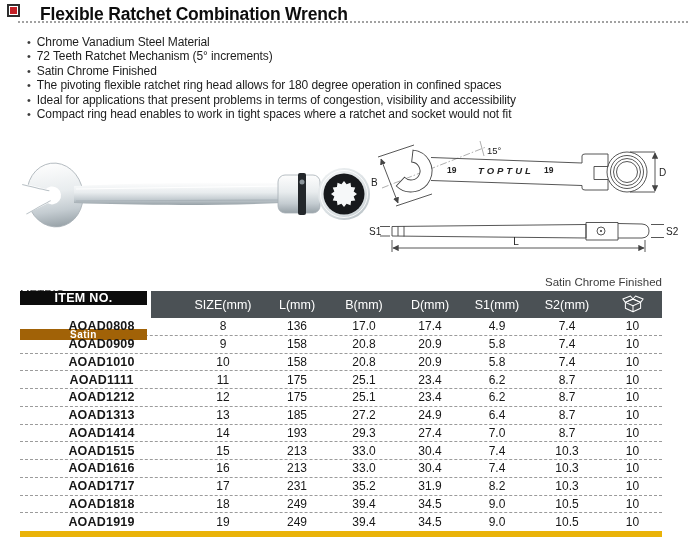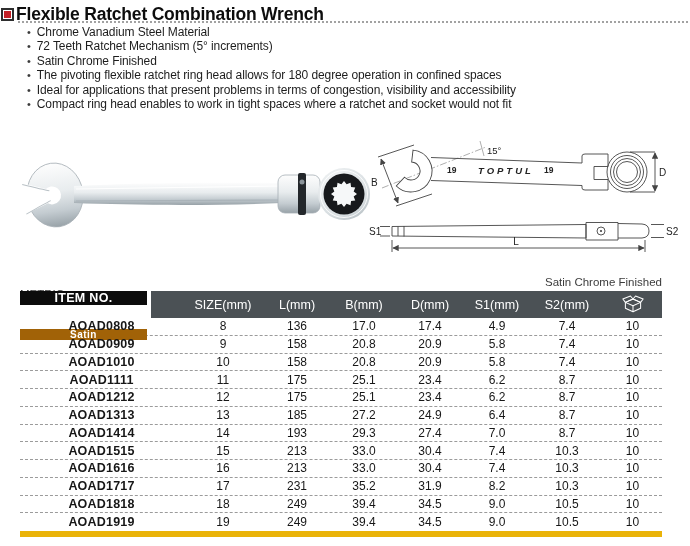--- a/index.html
+++ b/index.html
@@ -1,28 +1,28 @@
 <!DOCTYPE html>
 <html><head>
 <meta charset="utf-8">
 <style>
   html,body{margin:0;padding:0;background:#fff;}
   .page{position:relative;width:690px;height:546px;background:#fff;overflow:hidden;
         font-family:"Liberation Sans",sans-serif;color:#1a1a1a;}
 
   
-  .title-row{position:absolute;top:4px;left:1px;display:flex;align-items:center;gap:2px;z-index:2;}
+  .title-row{position:absolute;top:4px;left:7px;display:flex;gap:20px;z-index:2;}
   .bullet-sq{width:9px;height:9px;border:2px solid #2e2e2e;background:#fff;
              display:flex;align-items:center;justify-content:center;flex:0 0 auto;}
   .bullet-sq .core{width:7px;height:7px;background:#c32026;}
   h1{margin:0;font-size:17.5px;font-weight:bold;color:#0d0d0d;letter-spacing:-0.2px;white-space:nowrap;}
   .title-rule{position:absolute;left:18px;right:2px;top:21px;border-bottom:2px dotted #a2a2a2;}
 
   
-  .features{position:absolute;top:25px;left:27px;margin:0;padding:0;list-style:none;}
+  .features{position:absolute;top:35px;left:27px;margin:0;padding:0;list-style:none;}
   .feature{font-size:12px;line-height:14.4px;color:#1d1d1d;letter-spacing:-0.1px;white-space:nowrap;}
   .feature .fdot{color:#3a3a3a;margin-right:6px;font-size:11px;}
 
   
   .photo{position:absolute;left:10px;top:150px;width:365px;height:105px;}
   .drawing{position:absolute;left:368px;top:140px;width:322px;height:160px;}
   .drawing text{font-family:"Liberation Sans",sans-serif;fill:#222;}
 
   
   .metric{position:absolute;left:20px;top:288px;font-size:11.5px;color:#3c3c3c;}

